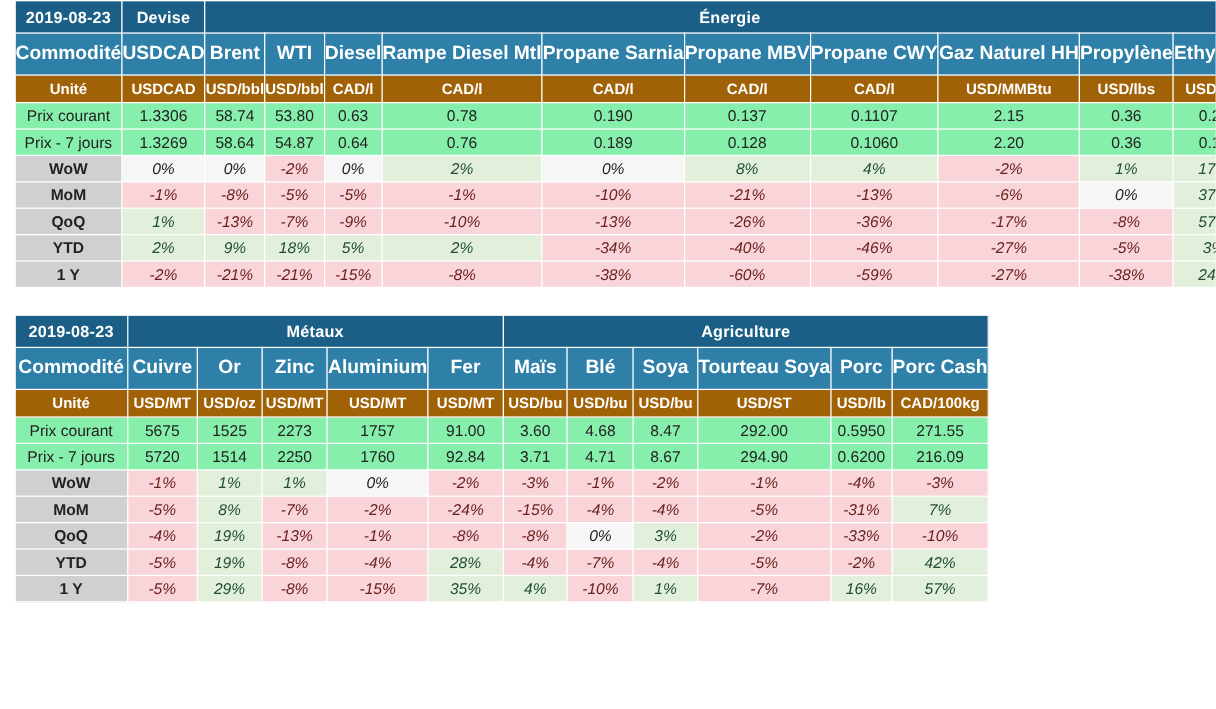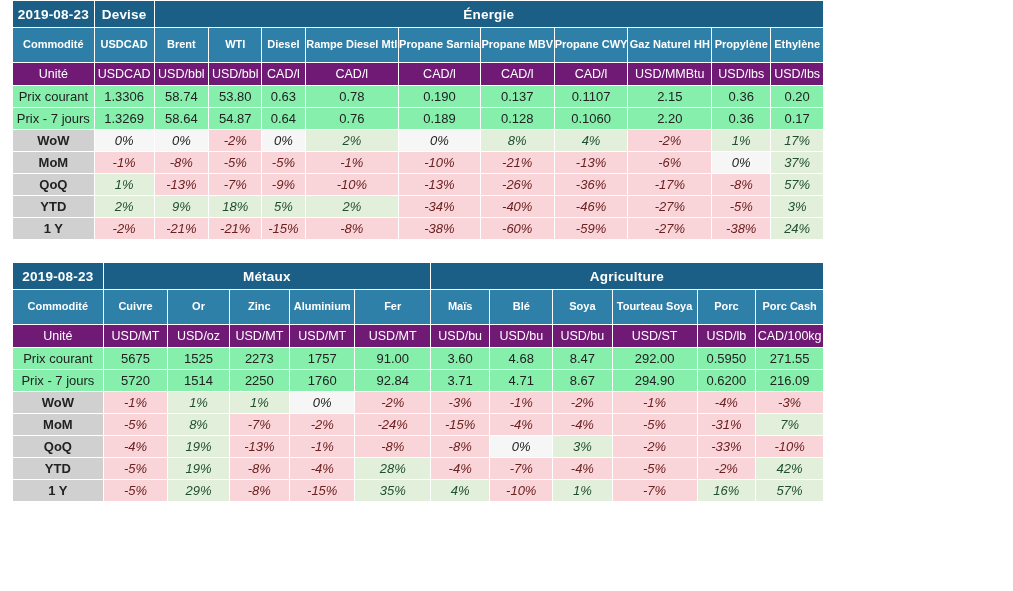--- a/index.html
+++ b/index.html
@@ -43,23 +43,23 @@
     background: #2e7fa8;
     color: #ffffff;
     font-weight: bold;
   }
   .hdr-blue {
     background: #2f80a8;
     color: #ffffff;
     font-weight: bold;
   }
   .hdr-grey {
-    background: #701a75;
+    background: #a16207;
     color: #ffffff;
-    font-weight: normal;
+    font-weight: bold;
   }
   .row-price {
     background: #86efac;
     color: #222;
   }
   .row-label {
     background: #d0d0d0;
     color: #222;
     font-weight: bold;
   }
@@ -79,21 +79,21 @@
     font-style: italic;
   }
   .title-cell {
     font-size: 13.5px;
     letter-spacing: 0.2px;
   }
   .unit-row td {
     font-size: 12.5px;
   }
   .cmdty-row td {
-    font-size: 11px;
+    font-size: 16px;
     line-height: 1.05;
   }
   .spacer {
     height: 22px;
   }
   .footer {
     margin-left: 14px;
     margin-top: 14px;
     font-size: 11.5px;
     font-style: italic;

